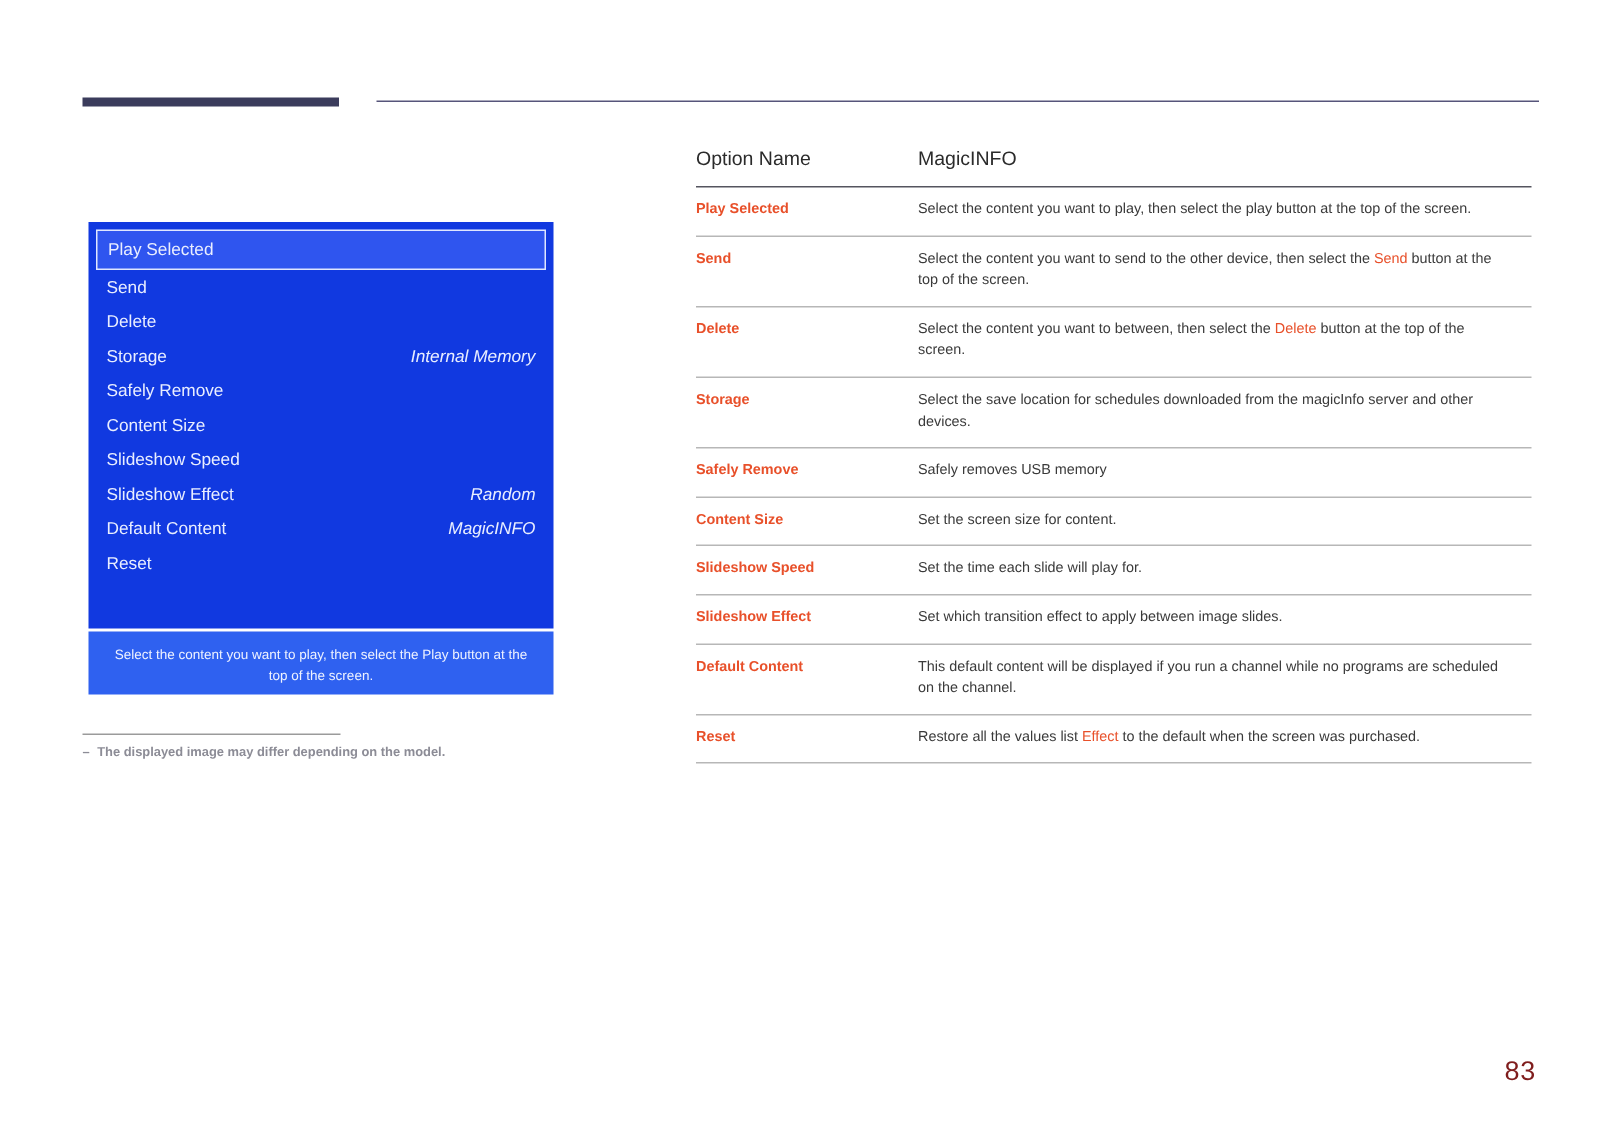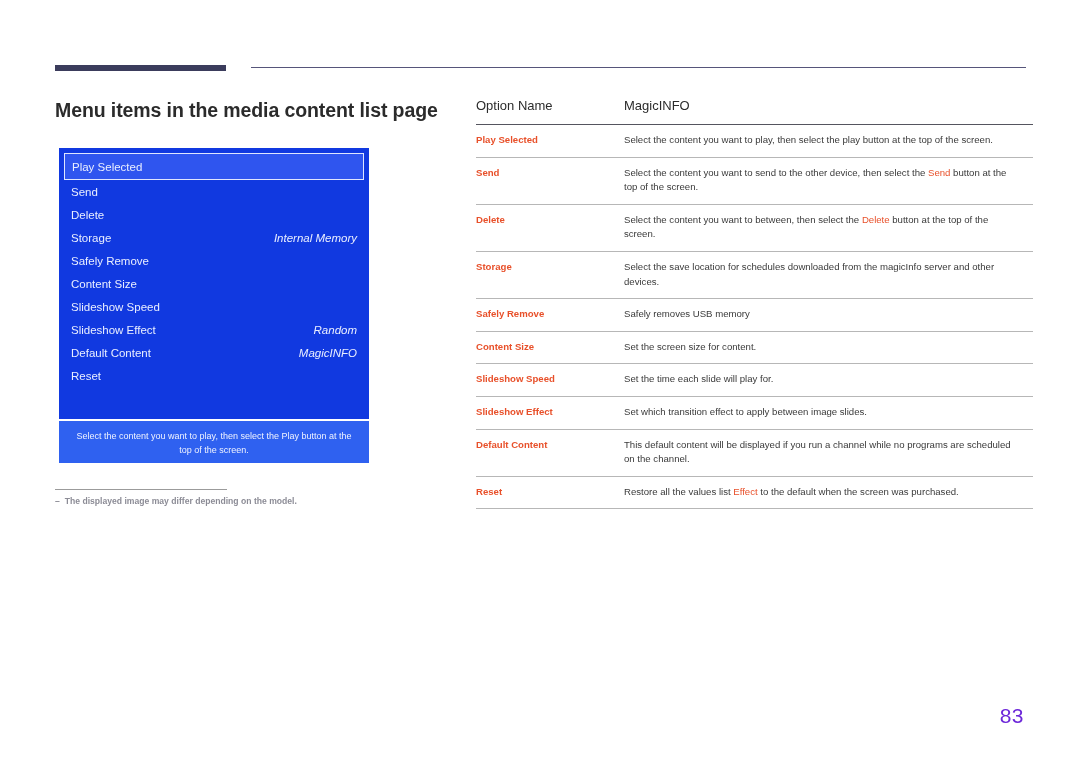--- a/index.html
+++ b/index.html
@@ -130,21 +130,21 @@
     font-size: 8.6px;
     color: #8c8c96;
     white-space: nowrap;
     font-weight: bold;
   }
   #footnote .dash { margin-right: 5px; }
 
   
   #spec-table {
     position: absolute;
-    left: 476px;
+    left: 464px;
     top: 98px;
     width: 557px;
   }
   #spec-table table {
     border-collapse: collapse;
     width: 557px;
     table-layout: fixed;
   }
   #spec-table col.c-opt { width: 148px; }
   #spec-table col.c-ops { width: 409px; }
@@ -175,36 +175,35 @@
   }
   #spec-table tbody td.ops .hl {
     color: #e8502a;
   }
 
   
   #page-number {
     position: absolute;
     right: 56px;
     top: 704px;
-    font-size: 21px;
-    color: #6d28d9;
+    font-size: 18px;
+    color: #7f1d1d;
     letter-spacing: 0.5px;
   }
 </style>
 </head>
 <body>
 
 <div id="header-rules">
   <div id="header-thick-bar"></div>
   <div id="header-thin-rule"></div>
 </div>
 
 <div id="left-column">
 
-  <div id="page-title">Menu items in the media content list page</div>
 
   <div id="osd-panel">
     <div id="osd-list">
         <div class="osd-row selected">
           <span class="osd-label">Play Selected</span>
           <span class="osd-value"></span>
         </div>
         <div class="osd-row">
           <span class="osd-label">Send</span>
           <span class="osd-value"></span>

